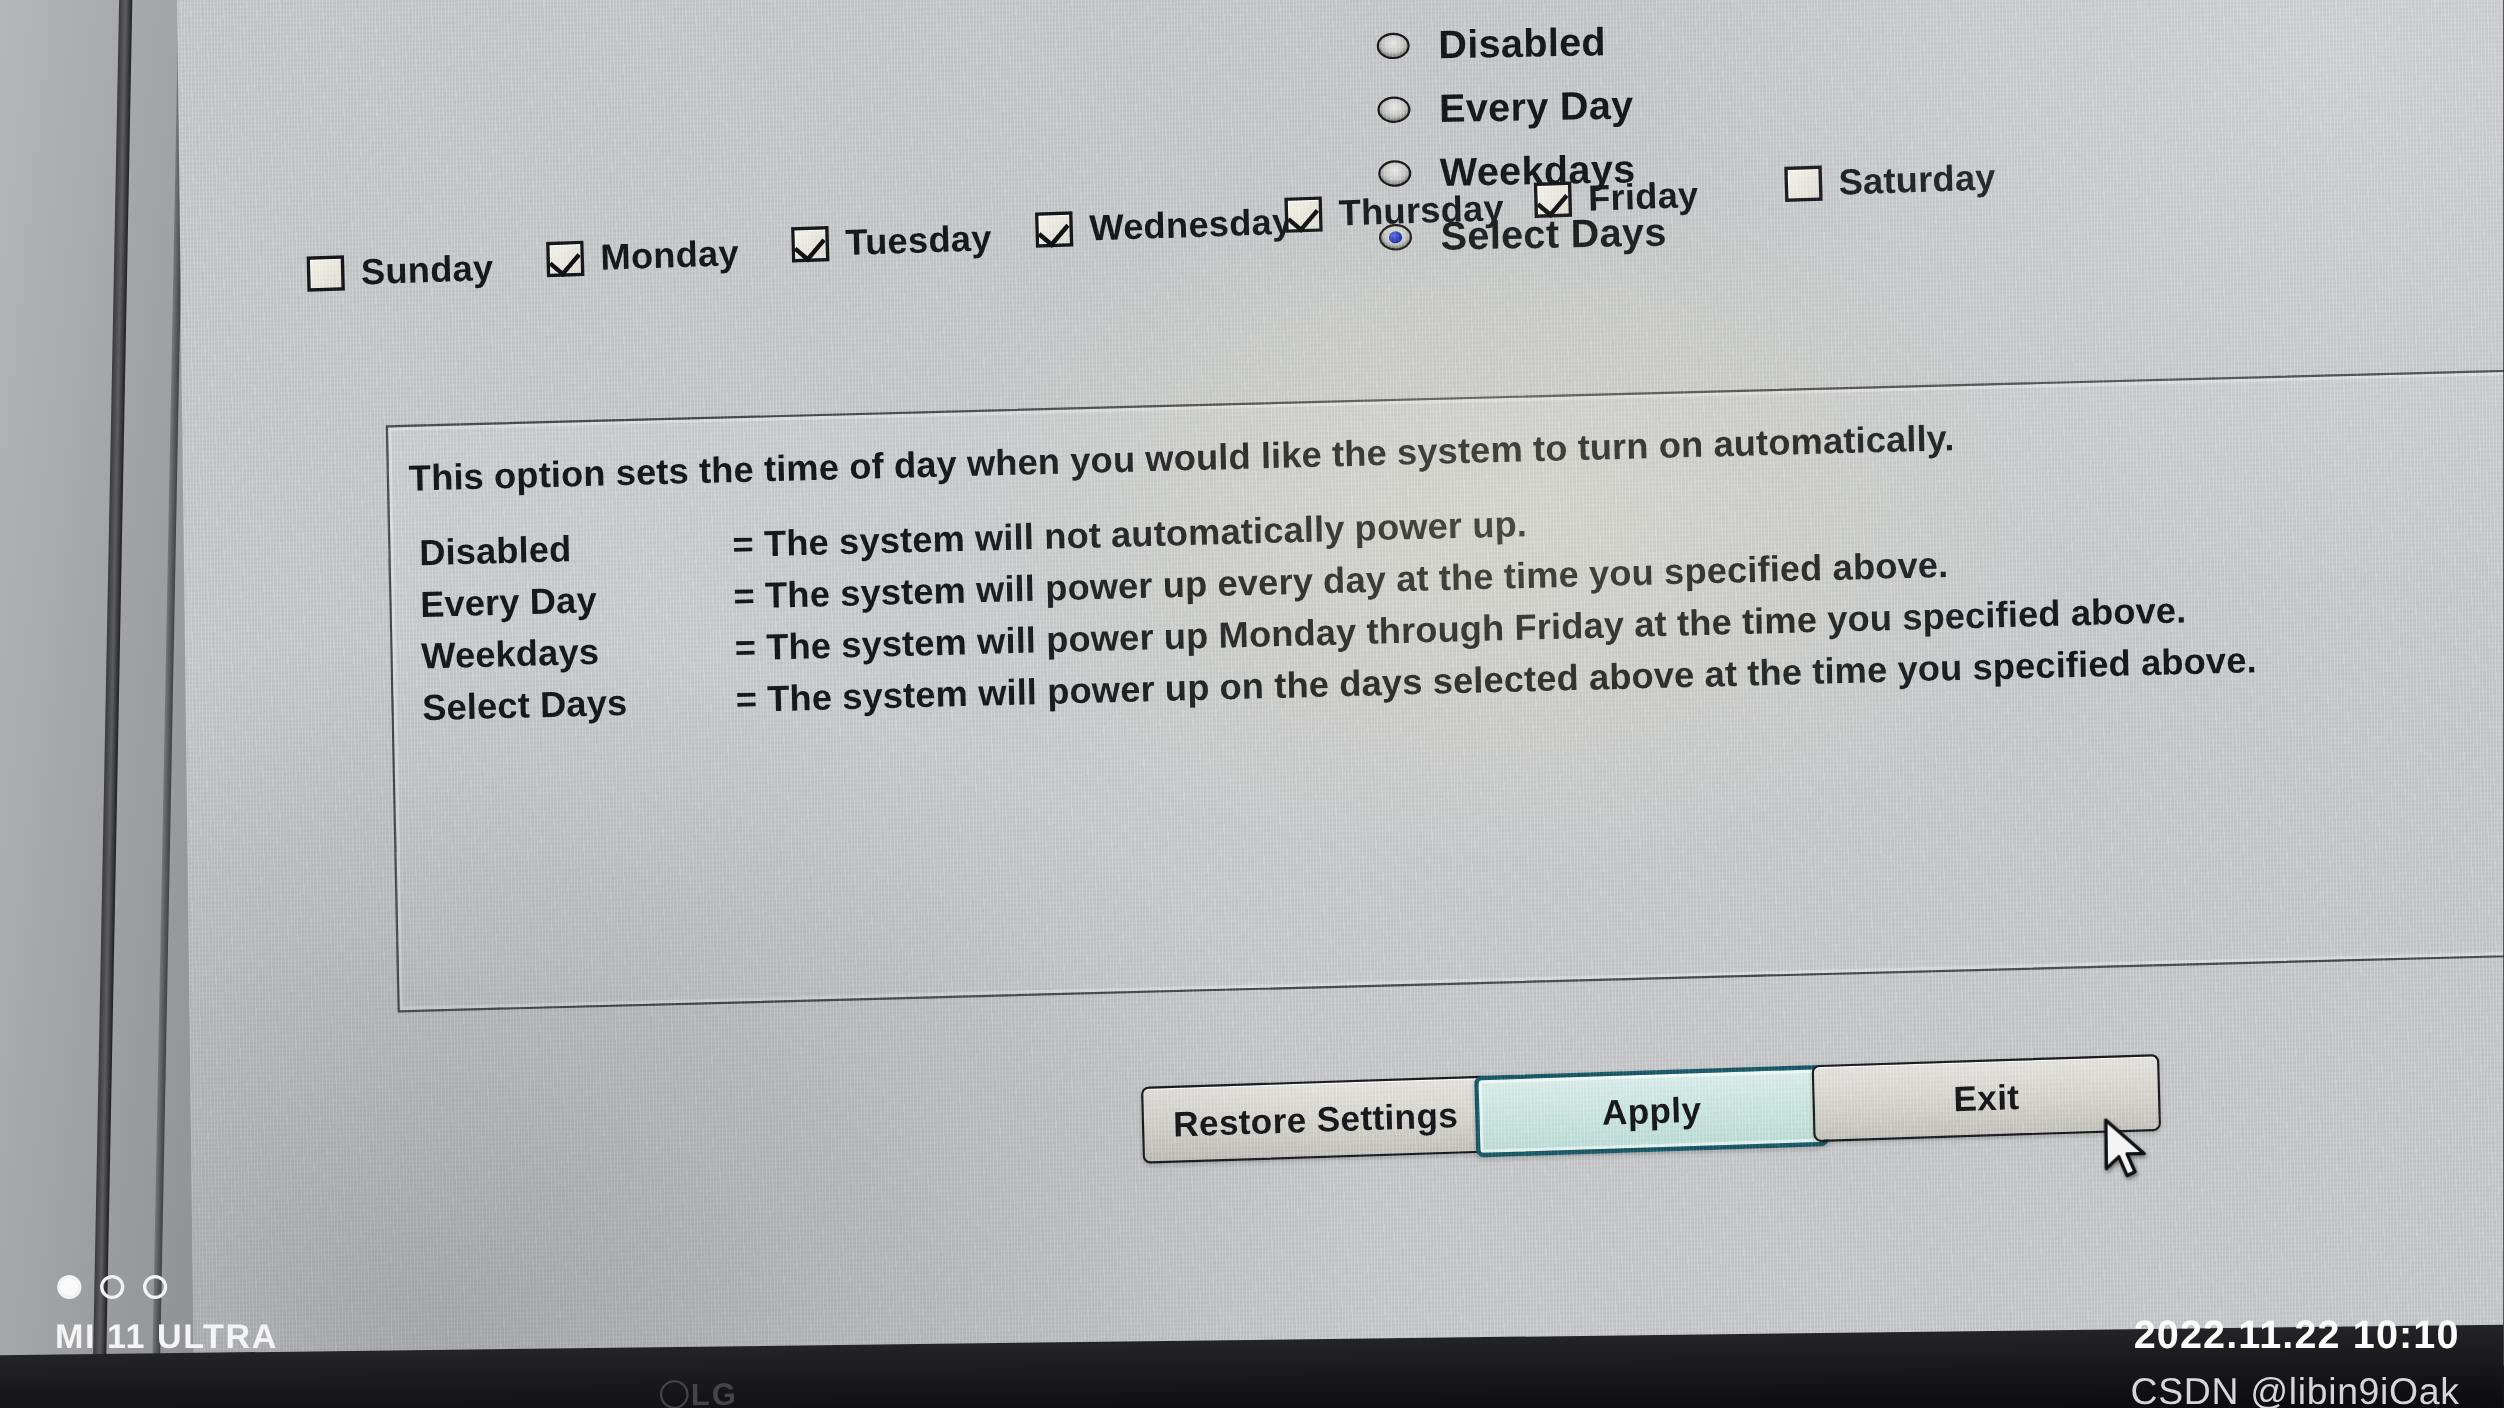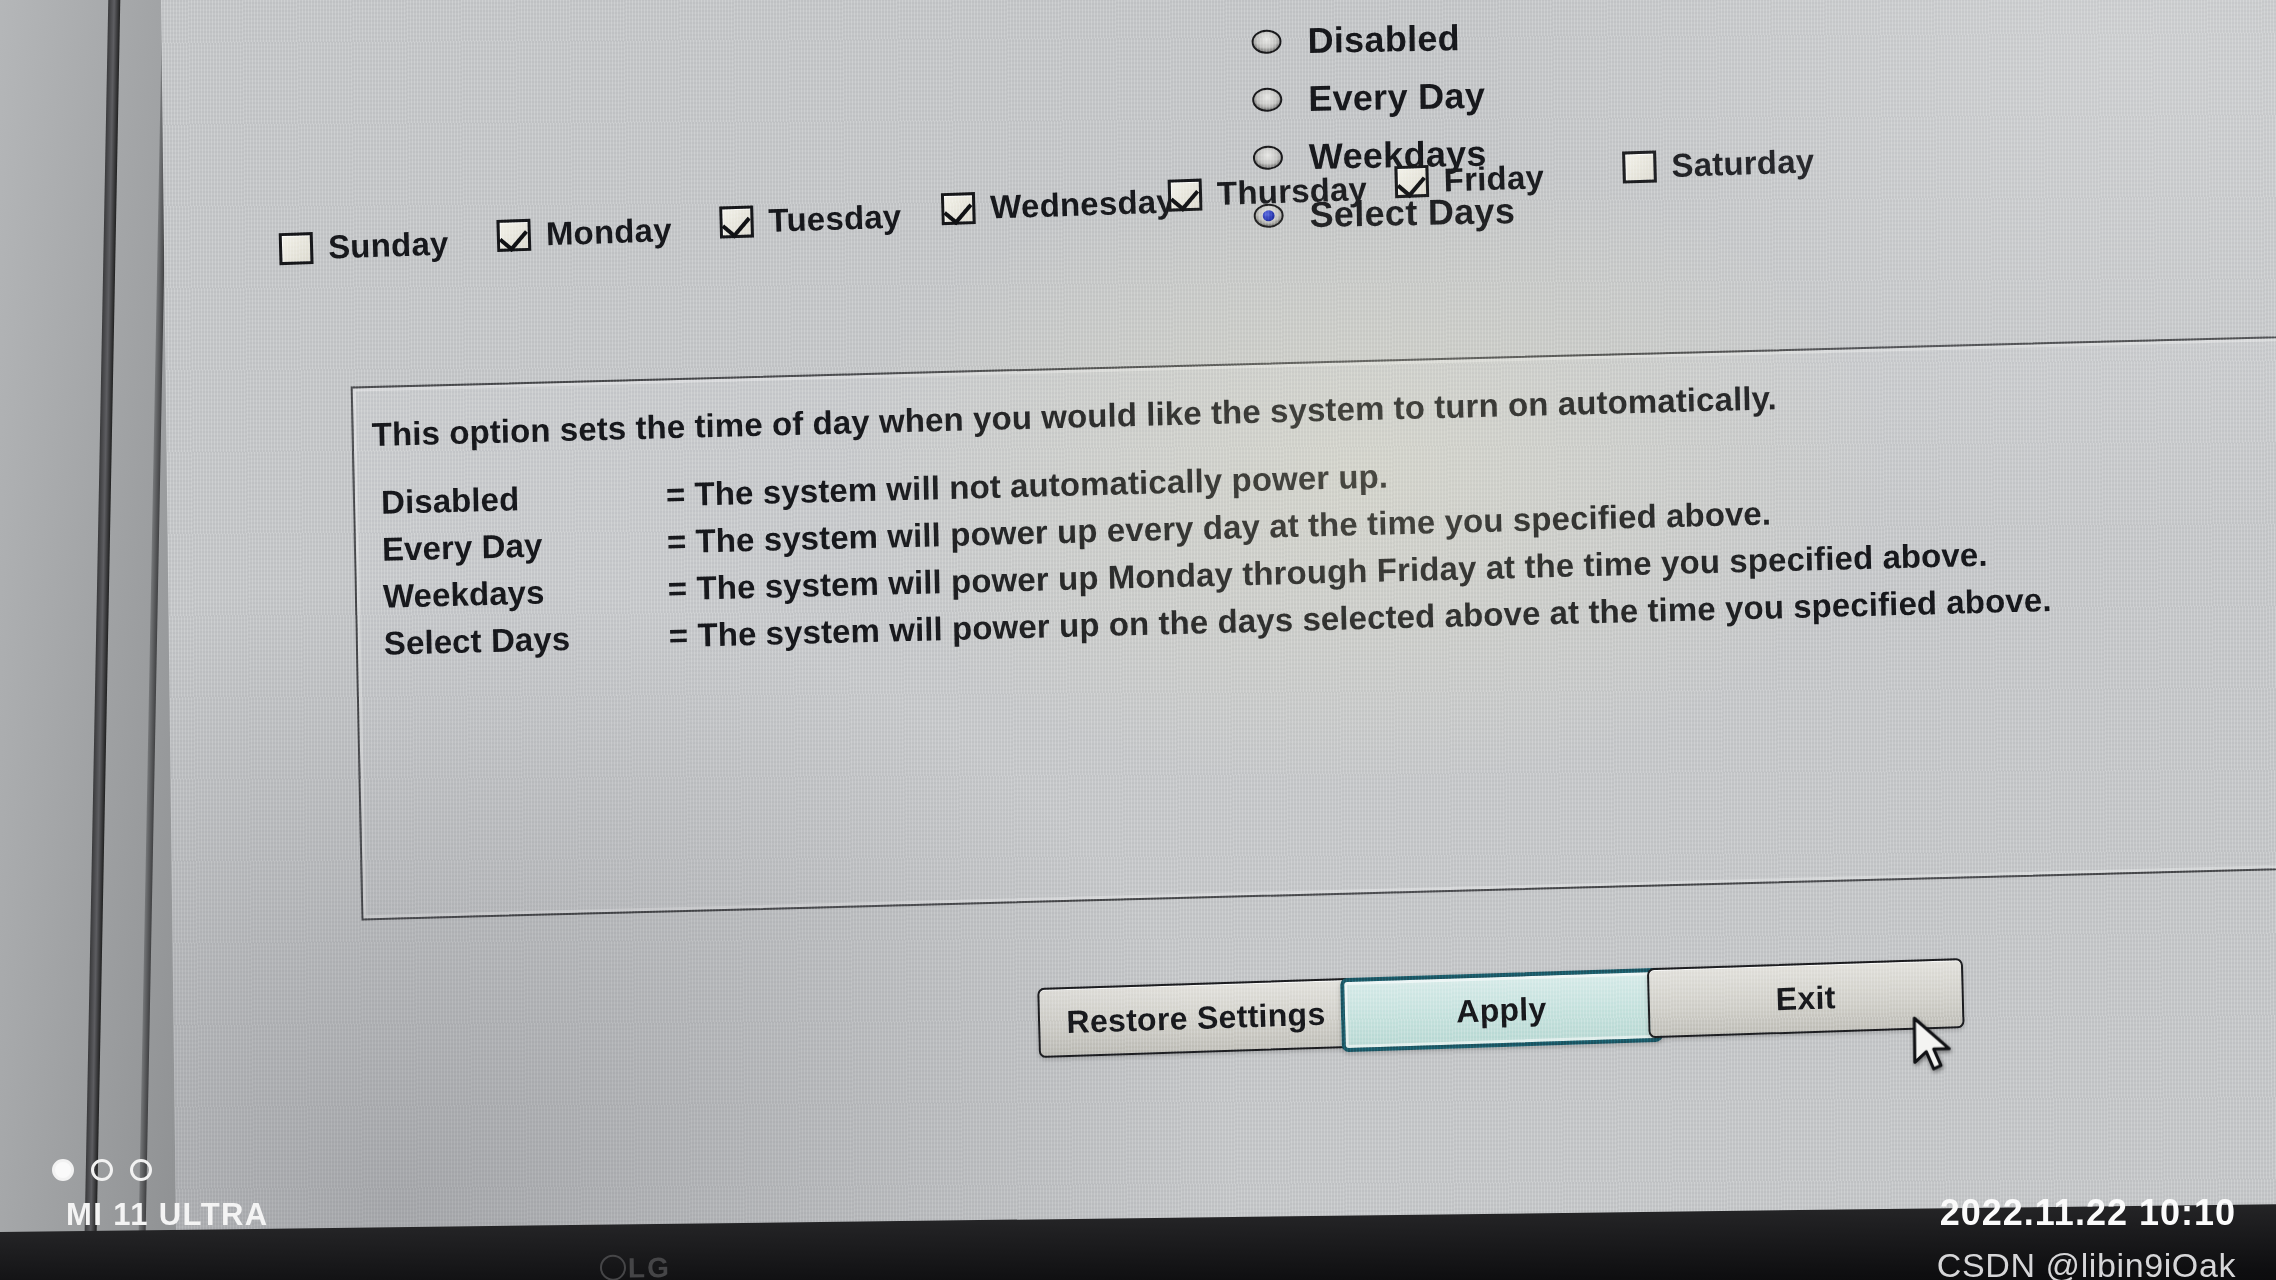--- a/index.html
+++ b/index.html
@@ -114,21 +114,21 @@
   
   .cursor{position:absolute;left:1737px;top:1128px;width:46px;height:62px;z-index:7;
      filter:drop-shadow(1px 2px 2px rgba(0,0,0,.45));}
 
   
   .overlay{position:absolute;inset:0;z-index:20;pointer-events:none;}
   .dots{position:absolute;left:52px;top:1159px;display:flex;gap:17px;align-items:center;}
   .dot{width:22px;height:22px;border-radius:50%;border:3px solid #f2f2f2;box-sizing:border-box;}
   .dot.filled{background:#fafafa;}
   .mi-label{position:absolute;left:50px;top:1197px;font-size:31px;font-weight:600;
-     color:#f4f4f4;letter-spacing:1.4px;margin-left:16px;}
+     color:#f4f4f4;letter-spacing:1.4px;}
   .stamp{position:absolute;right:40px;top:1192px;font-size:36px;font-weight:600;
      color:#fbfbfb;letter-spacing:1px;margin-left:36px;}
   .csdn{position:absolute;right:40px;top:1246px;font-size:34px;color:#d6d6d8;
      letter-spacing:.6px;}
 </style>
 </head>
 <body>
 
 <div id="photo">
 

